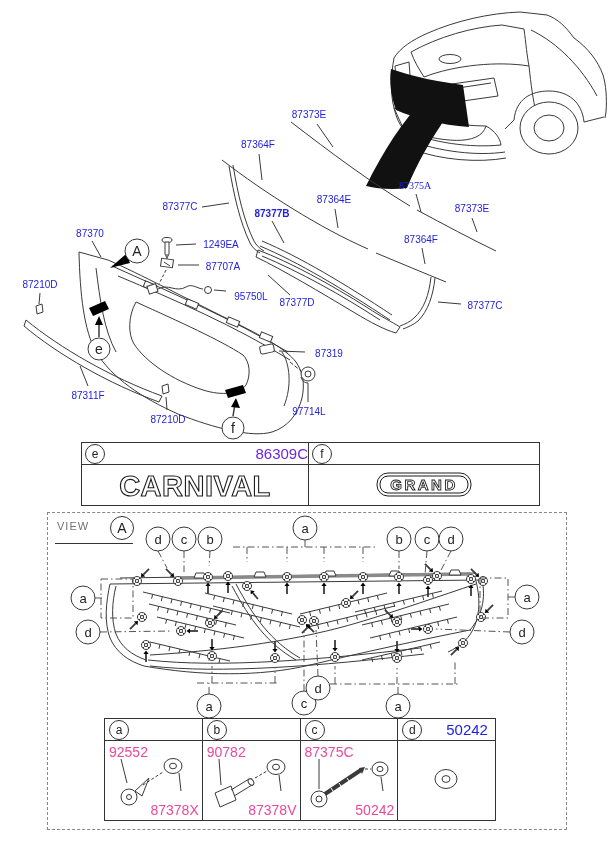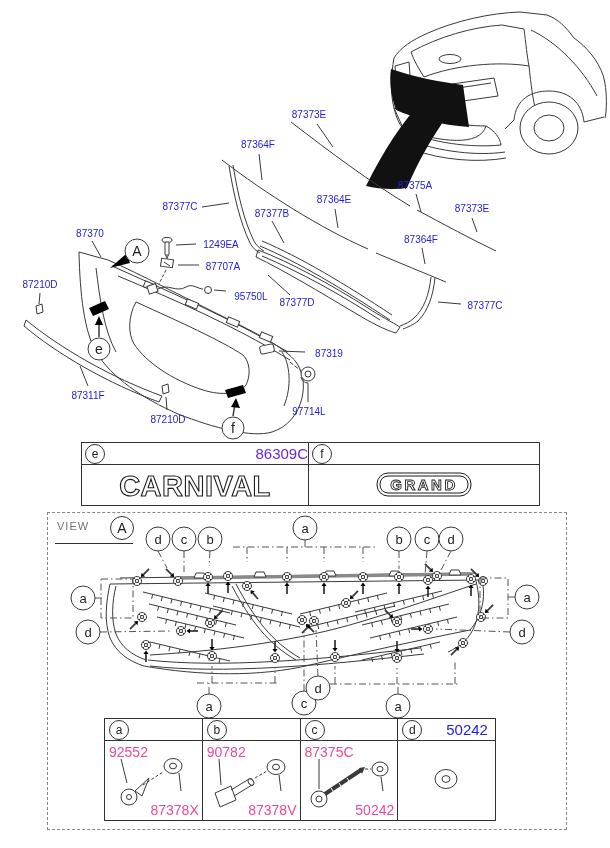--- a/index.html
+++ b/index.html
@@ -756,24 +756,24 @@
         <svg width="96" height="78">
           <ellipse cx="48" cy="38" rx="11" ry="9.5" fill="#fff" stroke="#3a3a3a"></ellipse>
           <ellipse cx="48" cy="38" rx="4" ry="3.4" fill="none" stroke="#3a3a3a"></ellipse>
         </svg>
       </div>
     </div>
   </div>
 
 <div class="part-label" style="left: 309px; top: 114px;">87373E</div>
     <div class="part-label" style="left: 258px; top: 144px;">87364F</div>
-    <div class="part-label" style="left: 415px; top: 185px;">87375A</div>
+    <div class="part-label" style="left: 415px; top: 185px; font-family: Liberation Serif, serif;">87375A</div>
     <div class="part-label" style="left: 472px; top: 208px;">87373E</div>
     <div class="part-label" style="left: 334px; top: 199px;">87364E</div>
-    <div class="part-label" style="left: 272px; top: 213px;">87377B</div>
+    <div class="part-label" style="left: 272px; top: 213px; font-weight: bold;">87377B</div>
     <div class="part-label" style="left: 421px; top: 239px;">87364F</div>
     <div class="part-label" style="left: 180px; top: 206px;">87377C</div>
     <div class="part-label" style="left: 90px; top: 233px;">87370</div>
     <div class="part-label" style="left: 221px; top: 244px;">1249EA</div>
     <div class="part-label" style="left: 223px; top: 266px;">87707A</div>
     <div class="part-label" style="left: 251px; top: 296px;">95750L</div>
     <div class="part-label" style="left: 297px; top: 302px;">87377D</div>
     <div class="part-label" style="left: 485px; top: 305px;">87377C</div>
     <div class="part-label" style="left: 40px; top: 284px;">87210D</div>
     <div class="part-label" style="left: 88px; top: 395px;">87311F</div>

